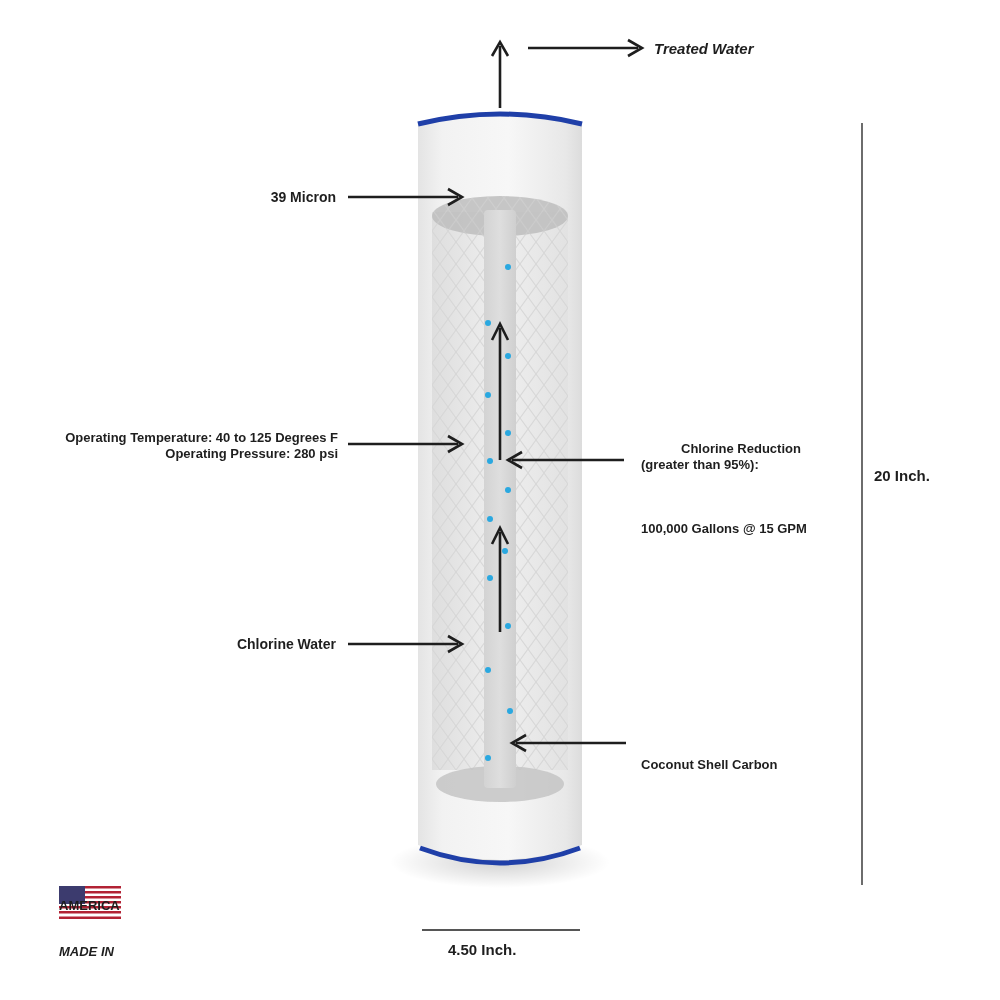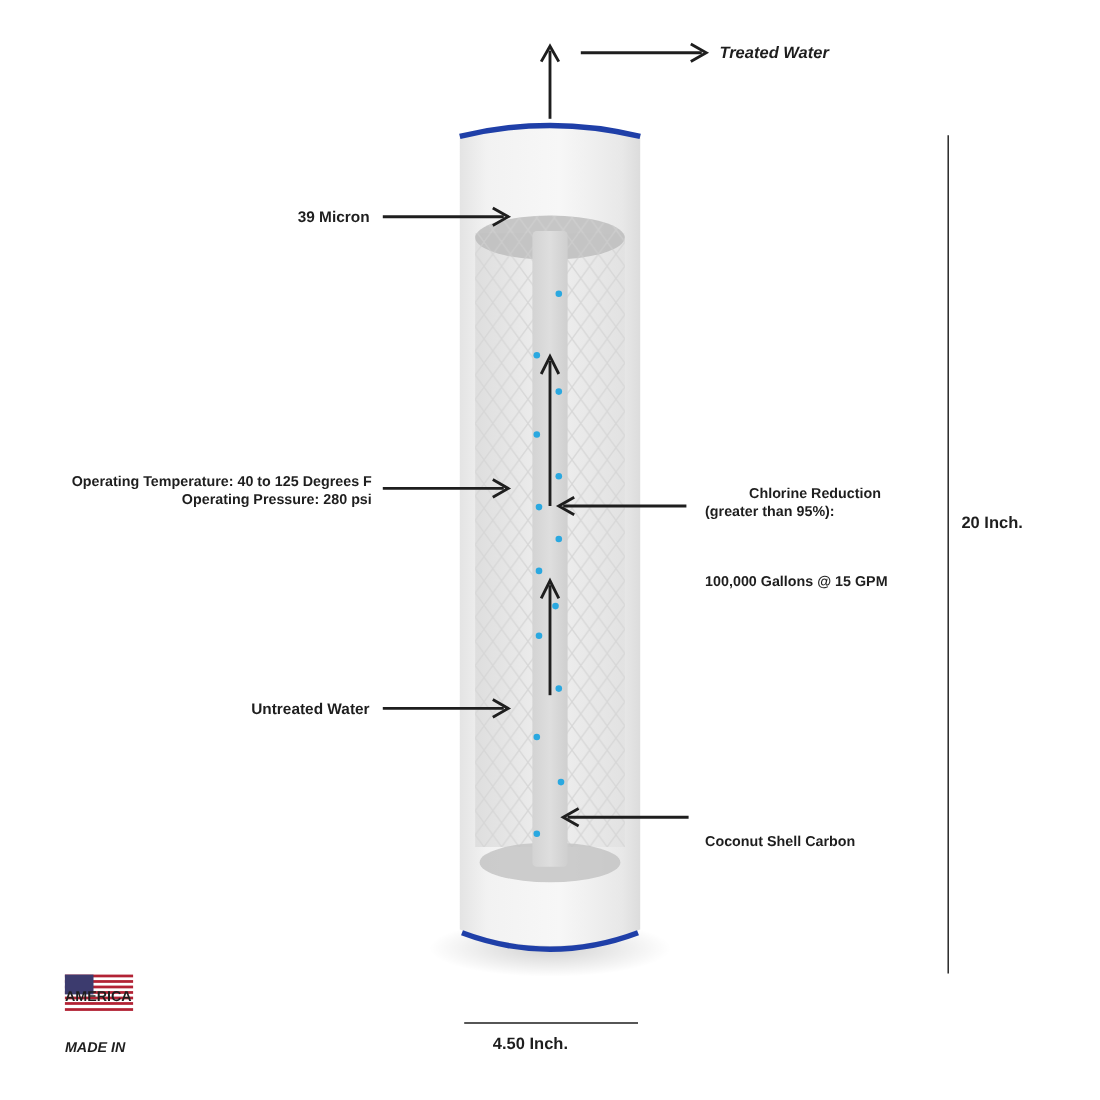--- a/index.html
+++ b/index.html
@@ -121,20 +121,20 @@
   </g>
 </svg>
 
 <div class="lbl" style="left:654px;top:41px;font-size:15px;font-style:italic;">Treated Water</div>
 <div class="lbl right" style="left:200px;width:136px;top:189px;">39 Micron</div>
 <div class="lbl right" style="left:20px;width:318px;top:430px;font-size:13px;">Operating Temperature: 40 to 125 Degrees F</div>
 <div class="lbl right" style="left:20px;width:318px;top:446px;font-size:13px;">Operating Pressure: 280 psi</div>
 <div class="lbl" style="left:641px;top:441px;font-size:13px;margin-left:40px;">Chlorine Reduction</div>
 <div class="lbl" style="left:641px;top:457px;font-size:13px;">(greater than 95%):</div>
 <div class="lbl" style="left:641px;top:473px;font-size:13px;margin-top:48px;">100,000 Gallons @ 15 GPM</div>
-<div class="lbl right" style="left:180px;width:156px;top:636px;">Untreated Water</div>
+<div class="lbl right" style="left:180px;width:156px;top:636px;">Chlorine Water</div>
 <div class="lbl" style="left:641px;top:736px;font-size:13px;margin-top:21px;">Coconut Shell Carbon</div>
 
 <div class="lbl" style="left:874px;top:468px;font-size:15px;text-align:center;">20 Inch.</div>
 <div class="lbl" style="left:448px;top:942px;font-size:15px;">4.50 Inch.</div>
 
 <div class="lbl" style="left:59px;top:944px;font-size:13px;line-height:15px;font-style:italic;">MADE IN</div>
 <div class="lbl" style="left:59px;top:898px;font-size:13px;line-height:15px;">AMERICA</div>
 
 </body></html>

